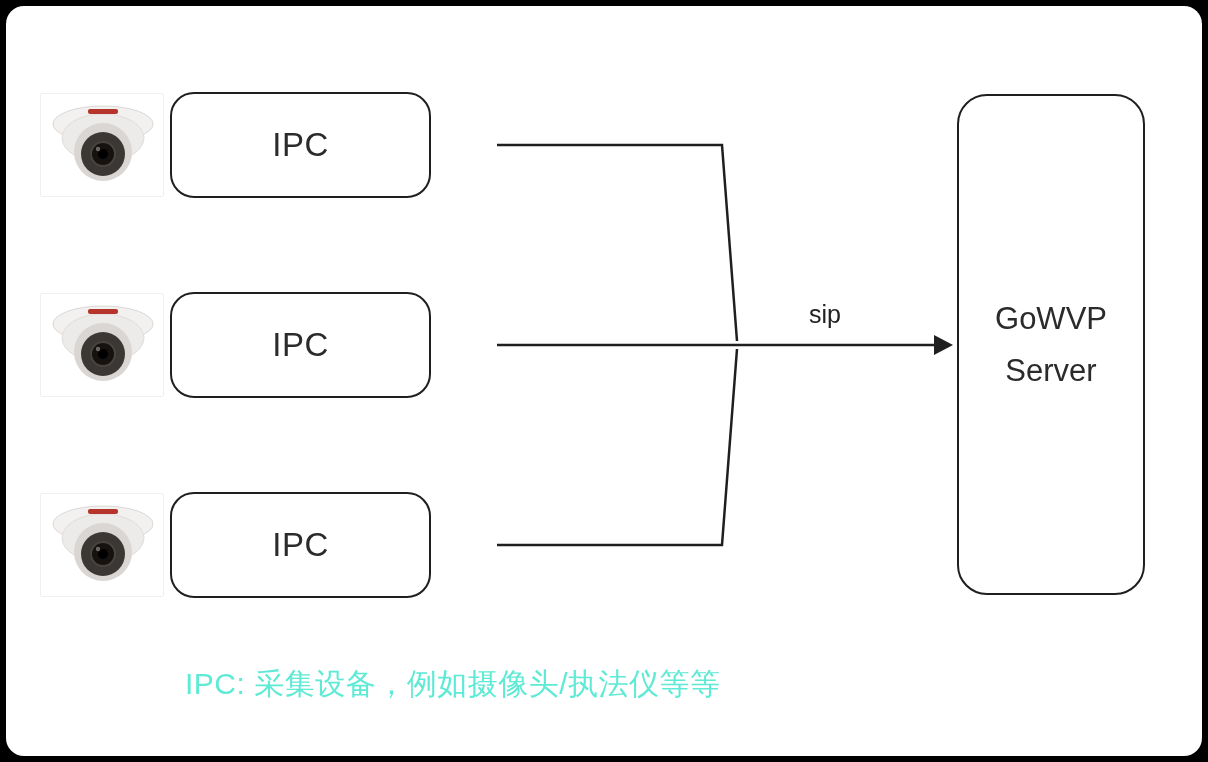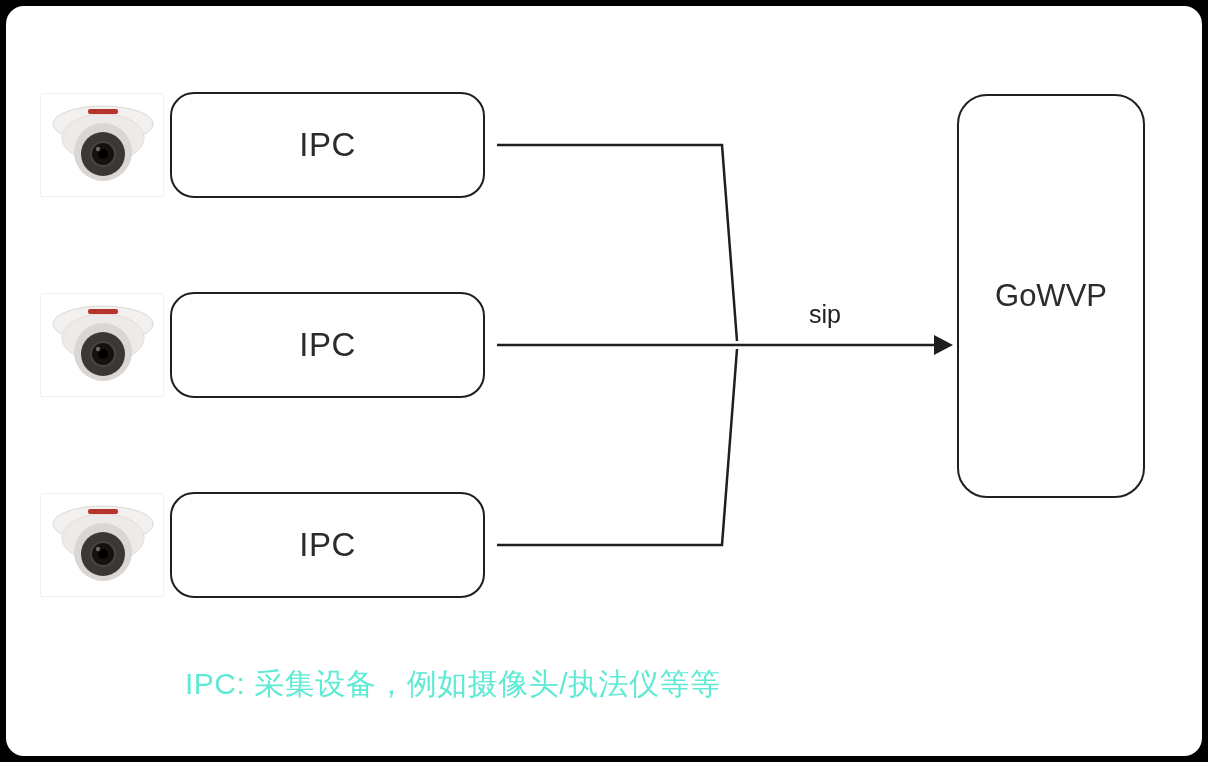--- a/index.html
+++ b/index.html
@@ -31,42 +31,42 @@
     border: 1px solid #f2f0ee;
     border-radius: 2px;
     overflow: hidden;
   }
   .cam-1 { top: 93px; }
   .cam-2 { top: 293px; }
   .cam-3 { top: 493px; }
   .node-box {
     position: absolute;
     left: 170px;
-    width: 315px;
+    width: 261px;
     height: 106px;
     border: 2.5px solid #1f1f1f;
     border-radius: 24px;
     background: #ffffff;
     display: flex;
     align-items: center;
     justify-content: center;
     font-size: 33px;
     color: #2b2b2b;
     letter-spacing: 0.5px;
     text-align: center;
   }
   .ipc-1 { top: 92px; }
   .ipc-2 { top: 292px; }
   .ipc-3 { top: 492px; }
   .server-box {
     position: absolute;
     left: 957px;
     top: 94px;
     width: 188px;
-    height: 404px;
+    height: 501px;
     border: 2.5px solid #1f1f1f;
     border-radius: 30px;
     background: #ffffff;
     display: flex;
     flex-direction: column;
     align-items: center;
     justify-content: center;
     font-size: 31px;
     color: #2b2b2b;
     line-height: 1.65;
@@ -154,15 +154,16 @@
   <span>IPC</span>
 </div>
 <div class="node-box ipc-3">
   <span>IPC</span>
 </div>
 
 <div class="edge-label">sip</div>
 
 <div class="server-box">
   <div>GoWVP</div>
+  <div>Server</div>
 </div>
 
 <div class="caption">IPC: 采集设备，例如摄像头/执法仪等等</div>
 
 </body></html>

